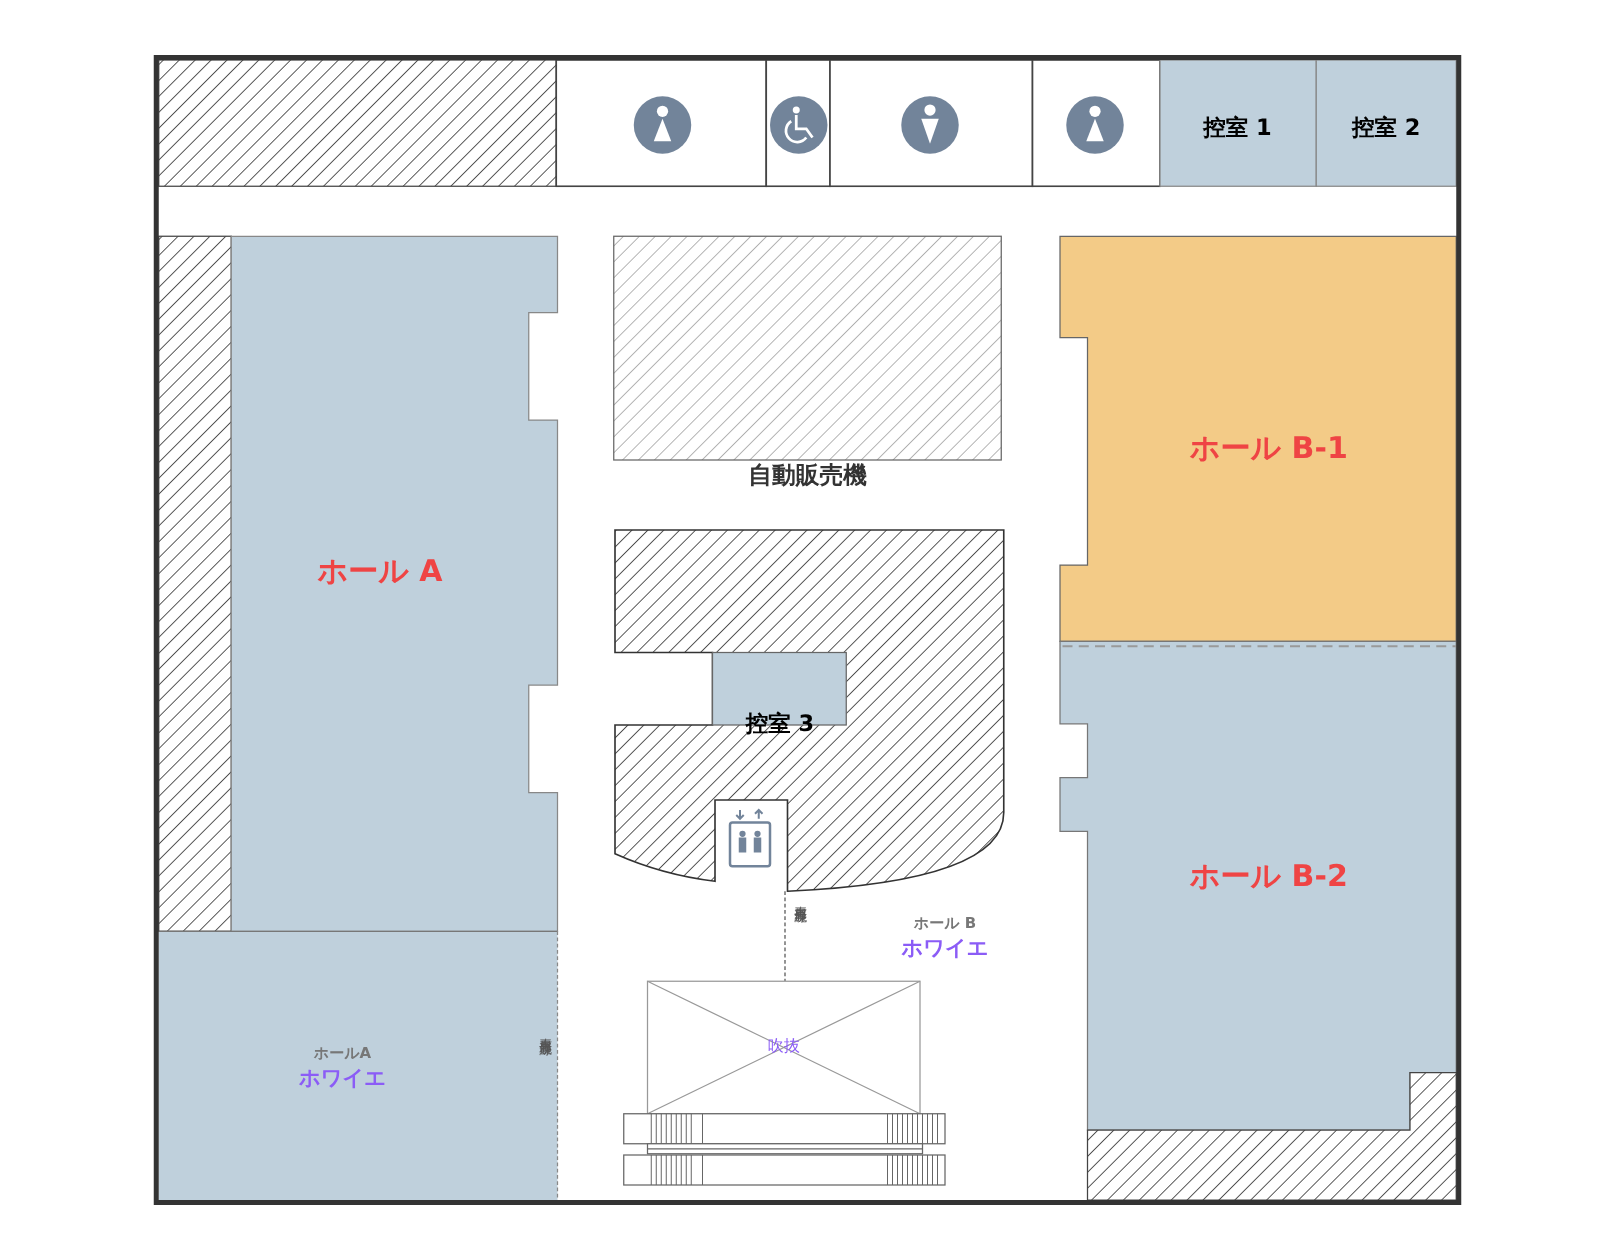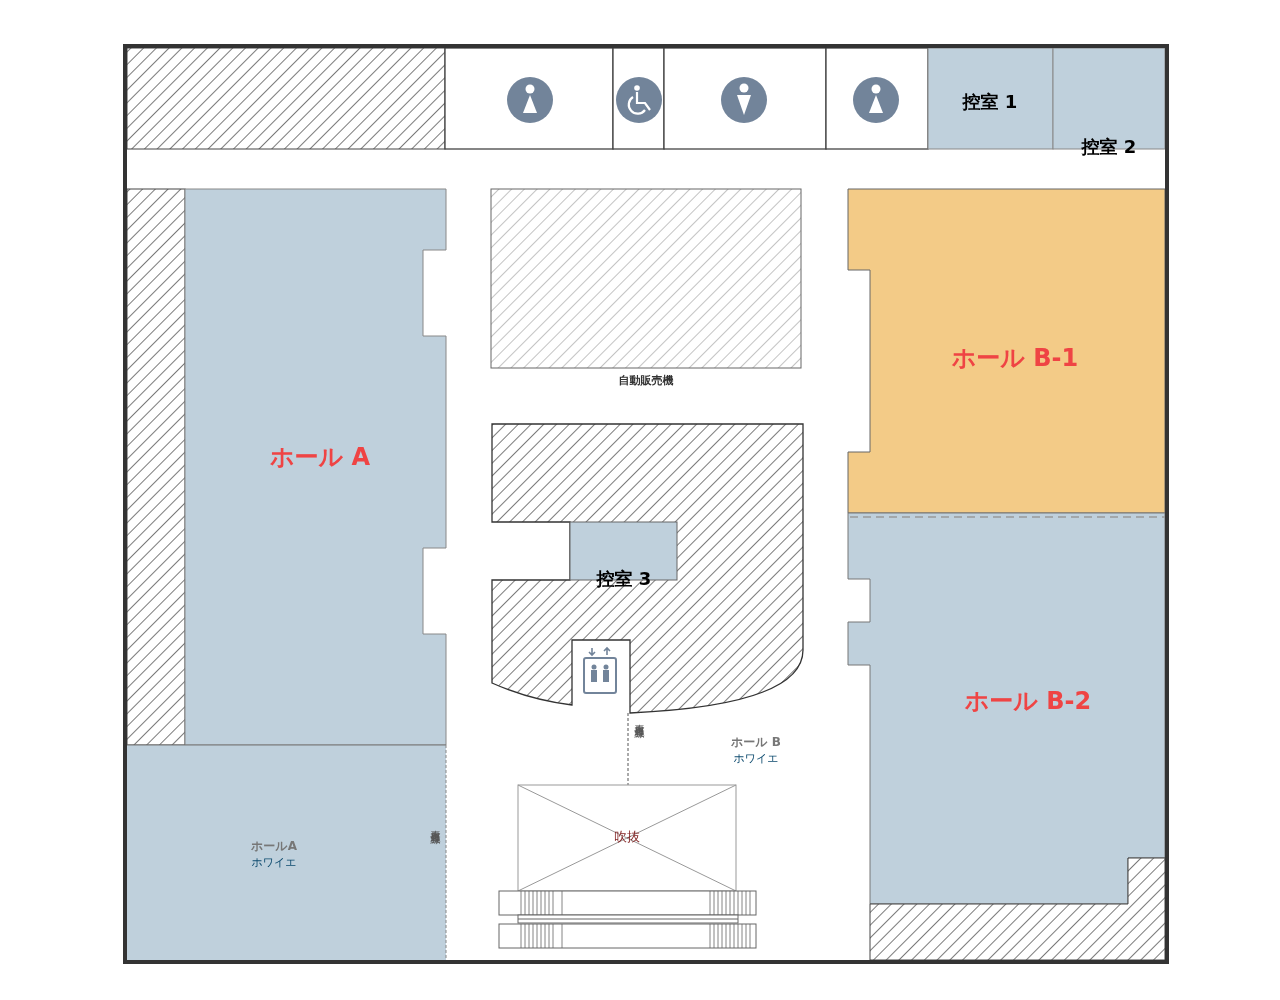--- a/index.html
+++ b/index.html
@@ -1,25 +1,25 @@
 <!DOCTYPE html>
 <html><head>
 <meta charset="utf-8">
 <style>
   html, body { margin:0; padding:0; background:#ffffff; }
   body { width:1280px; height:1000px; position:relative; overflow:hidden; font-family:"DejaVu Sans", "Liberation Sans", sans-serif; }
   svg { position:absolute; left:0; top:0; }
   .lbl { position:absolute; transform:translate(-50%,-50%); white-space:nowrap; text-align:center; }
   .room-big { font-size:24px; font-weight:bold; color:#ef4444; }
   .room-mid { font-size:18px; font-weight:bold; color:#000000; }
-  .small-dark { font-size:11px; font-weight:bold; color:#333; }
+  .small-dark { font-size:19px; font-weight:bold; color:#333; }
   .foyer-sub { font-size:12px; color:#777; font-weight:bold; display:block; }
-  .foyer-main { font-size:11px; color:#0c4a6e; font-weight:normal; display:block; }
+  .foyer-main { font-size:17px; color:#8b5cf6; font-weight:bold; display:block; }
   .vert { position:absolute; writing-mode:vertical-rl; font-size:10px; color:#555; letter-spacing:1px; transform:translateX(-50%); }
-  .void-lbl { font-size:13px; color:#7f1d1d; }
+  .void-lbl { font-size:13px; color:#8b5cf6; }
 </style>
 </head>
 <body>
 
 <svg width="1280" height="1000" viewBox="0 0 1280 1000">
   <defs>
     <pattern id="hatch" patternUnits="userSpaceOnUse" width="9" height="9" patternTransform="rotate(45)">
       <rect width="9" height="9" fill="#fff"></rect>
       <line x1="0" y1="0" x2="0" y2="9" stroke="#222" stroke-width="1.2"></line>
     </pattern>
@@ -114,24 +114,24 @@
     <path d="M737,95 H751 L744,115 Z" fill="#fff"></path>
   </g>
   <g>
     <circle cx="876" cy="100" r="23" fill="#72849a"></circle>
     <circle cx="876" cy="89" r="4.5" fill="#fff"></circle>
     <path d="M876,95 L883,113 H869 Z" fill="#fff"></path>
   </g>
 </svg>
 
 <div class="lbl room-mid" style="left:990px;top:102px;">控室 1</div>
-<div class="lbl room-mid" style="left:1109px;top:102px;margin-top:45px;">控室 2</div>
-<div class="lbl room-big" style="left:320px;top:457px;">ホール A</div>
+<div class="lbl room-mid" style="left:1109px;top:102px;">控室 2</div>
+<div class="lbl room-big" style="left:304px;top:457px;">ホール A</div>
 <div class="lbl room-big" style="left:1015px;top:358px;">ホール B-1</div>
-<div class="lbl room-big" style="left:1015px;top:701px;margin-left:13px;">ホール B-2</div>
+<div class="lbl room-big" style="left:1015px;top:701px;">ホール B-2</div>
 <div class="lbl room-mid" style="left:624px;top:553px;margin-top:26px;">控室 3</div>
 <div class="lbl small-dark" style="left:646px;top:380px;">自動販売機</div>
 <div class="lbl void-lbl" style="left:627px;top:837px;">吹抜</div>
 
 <div class="lbl" style="left:274px;top:854px;">
   <span class="foyer-sub">ホールA</span>
   <span class="foyer-main">ホワイエ</span>
 </div>
 <div class="lbl" style="left:756px;top:750px;">
   <span class="foyer-sub">ホール B</span>

